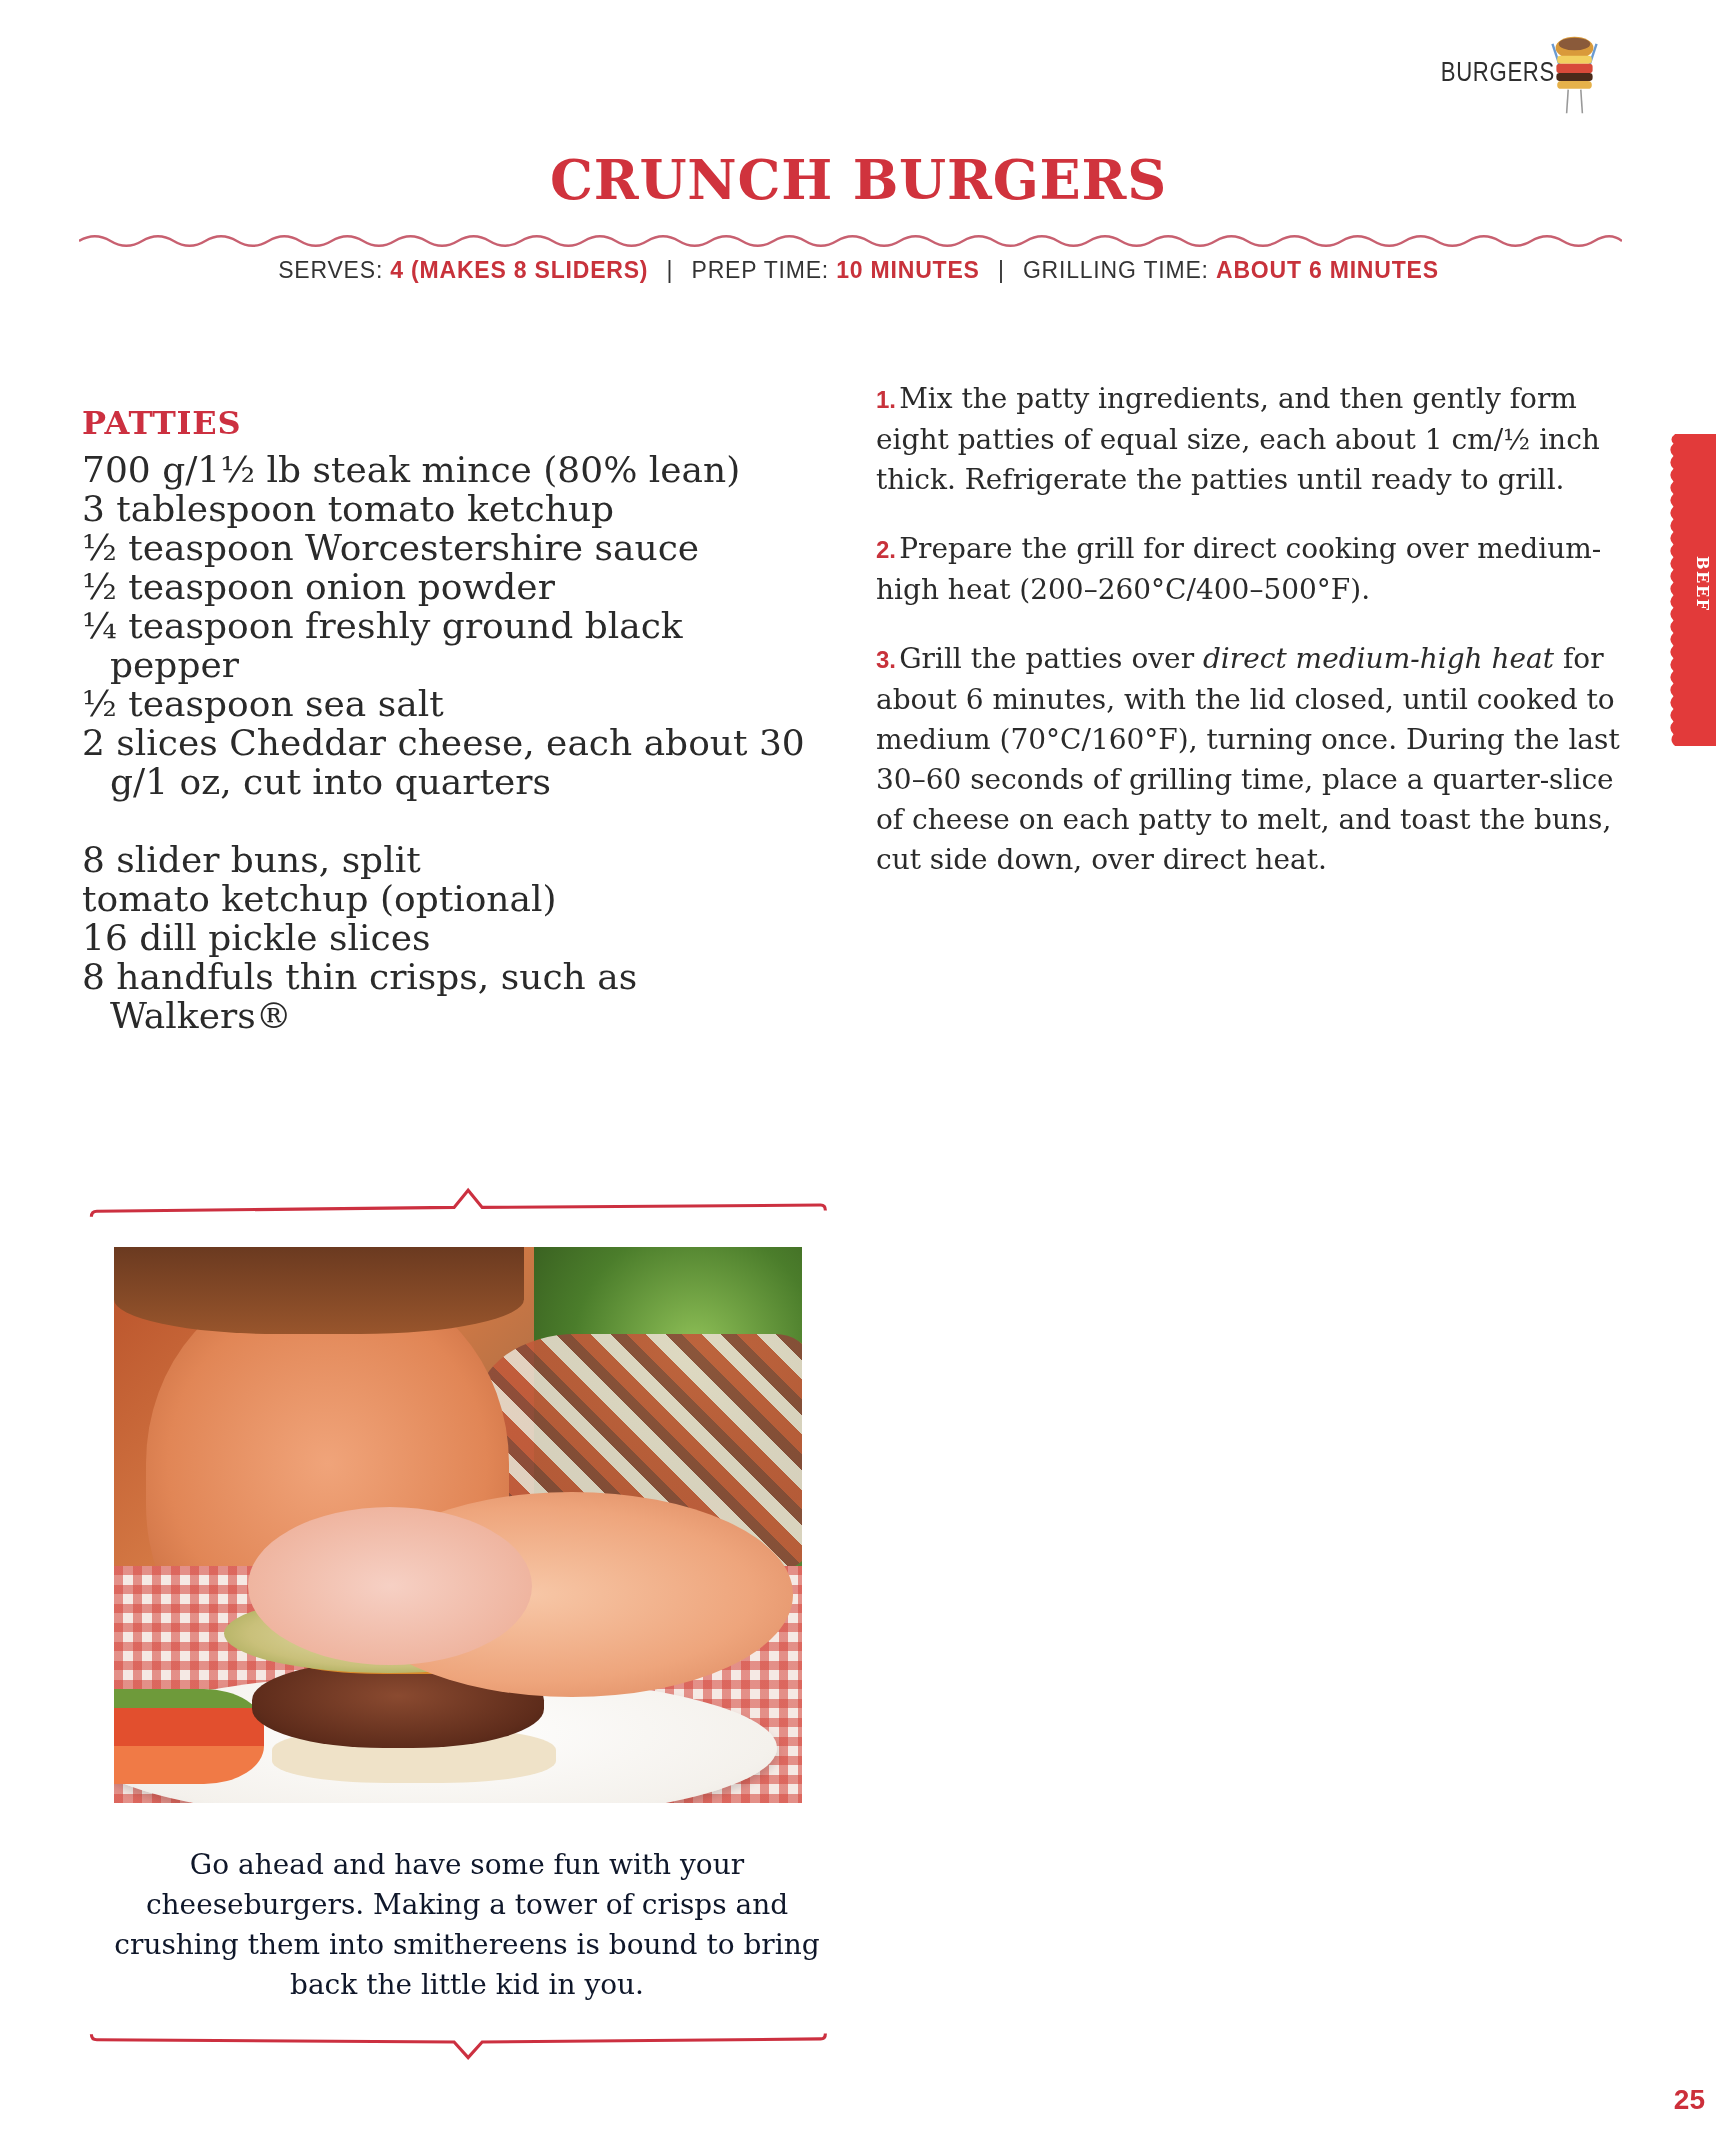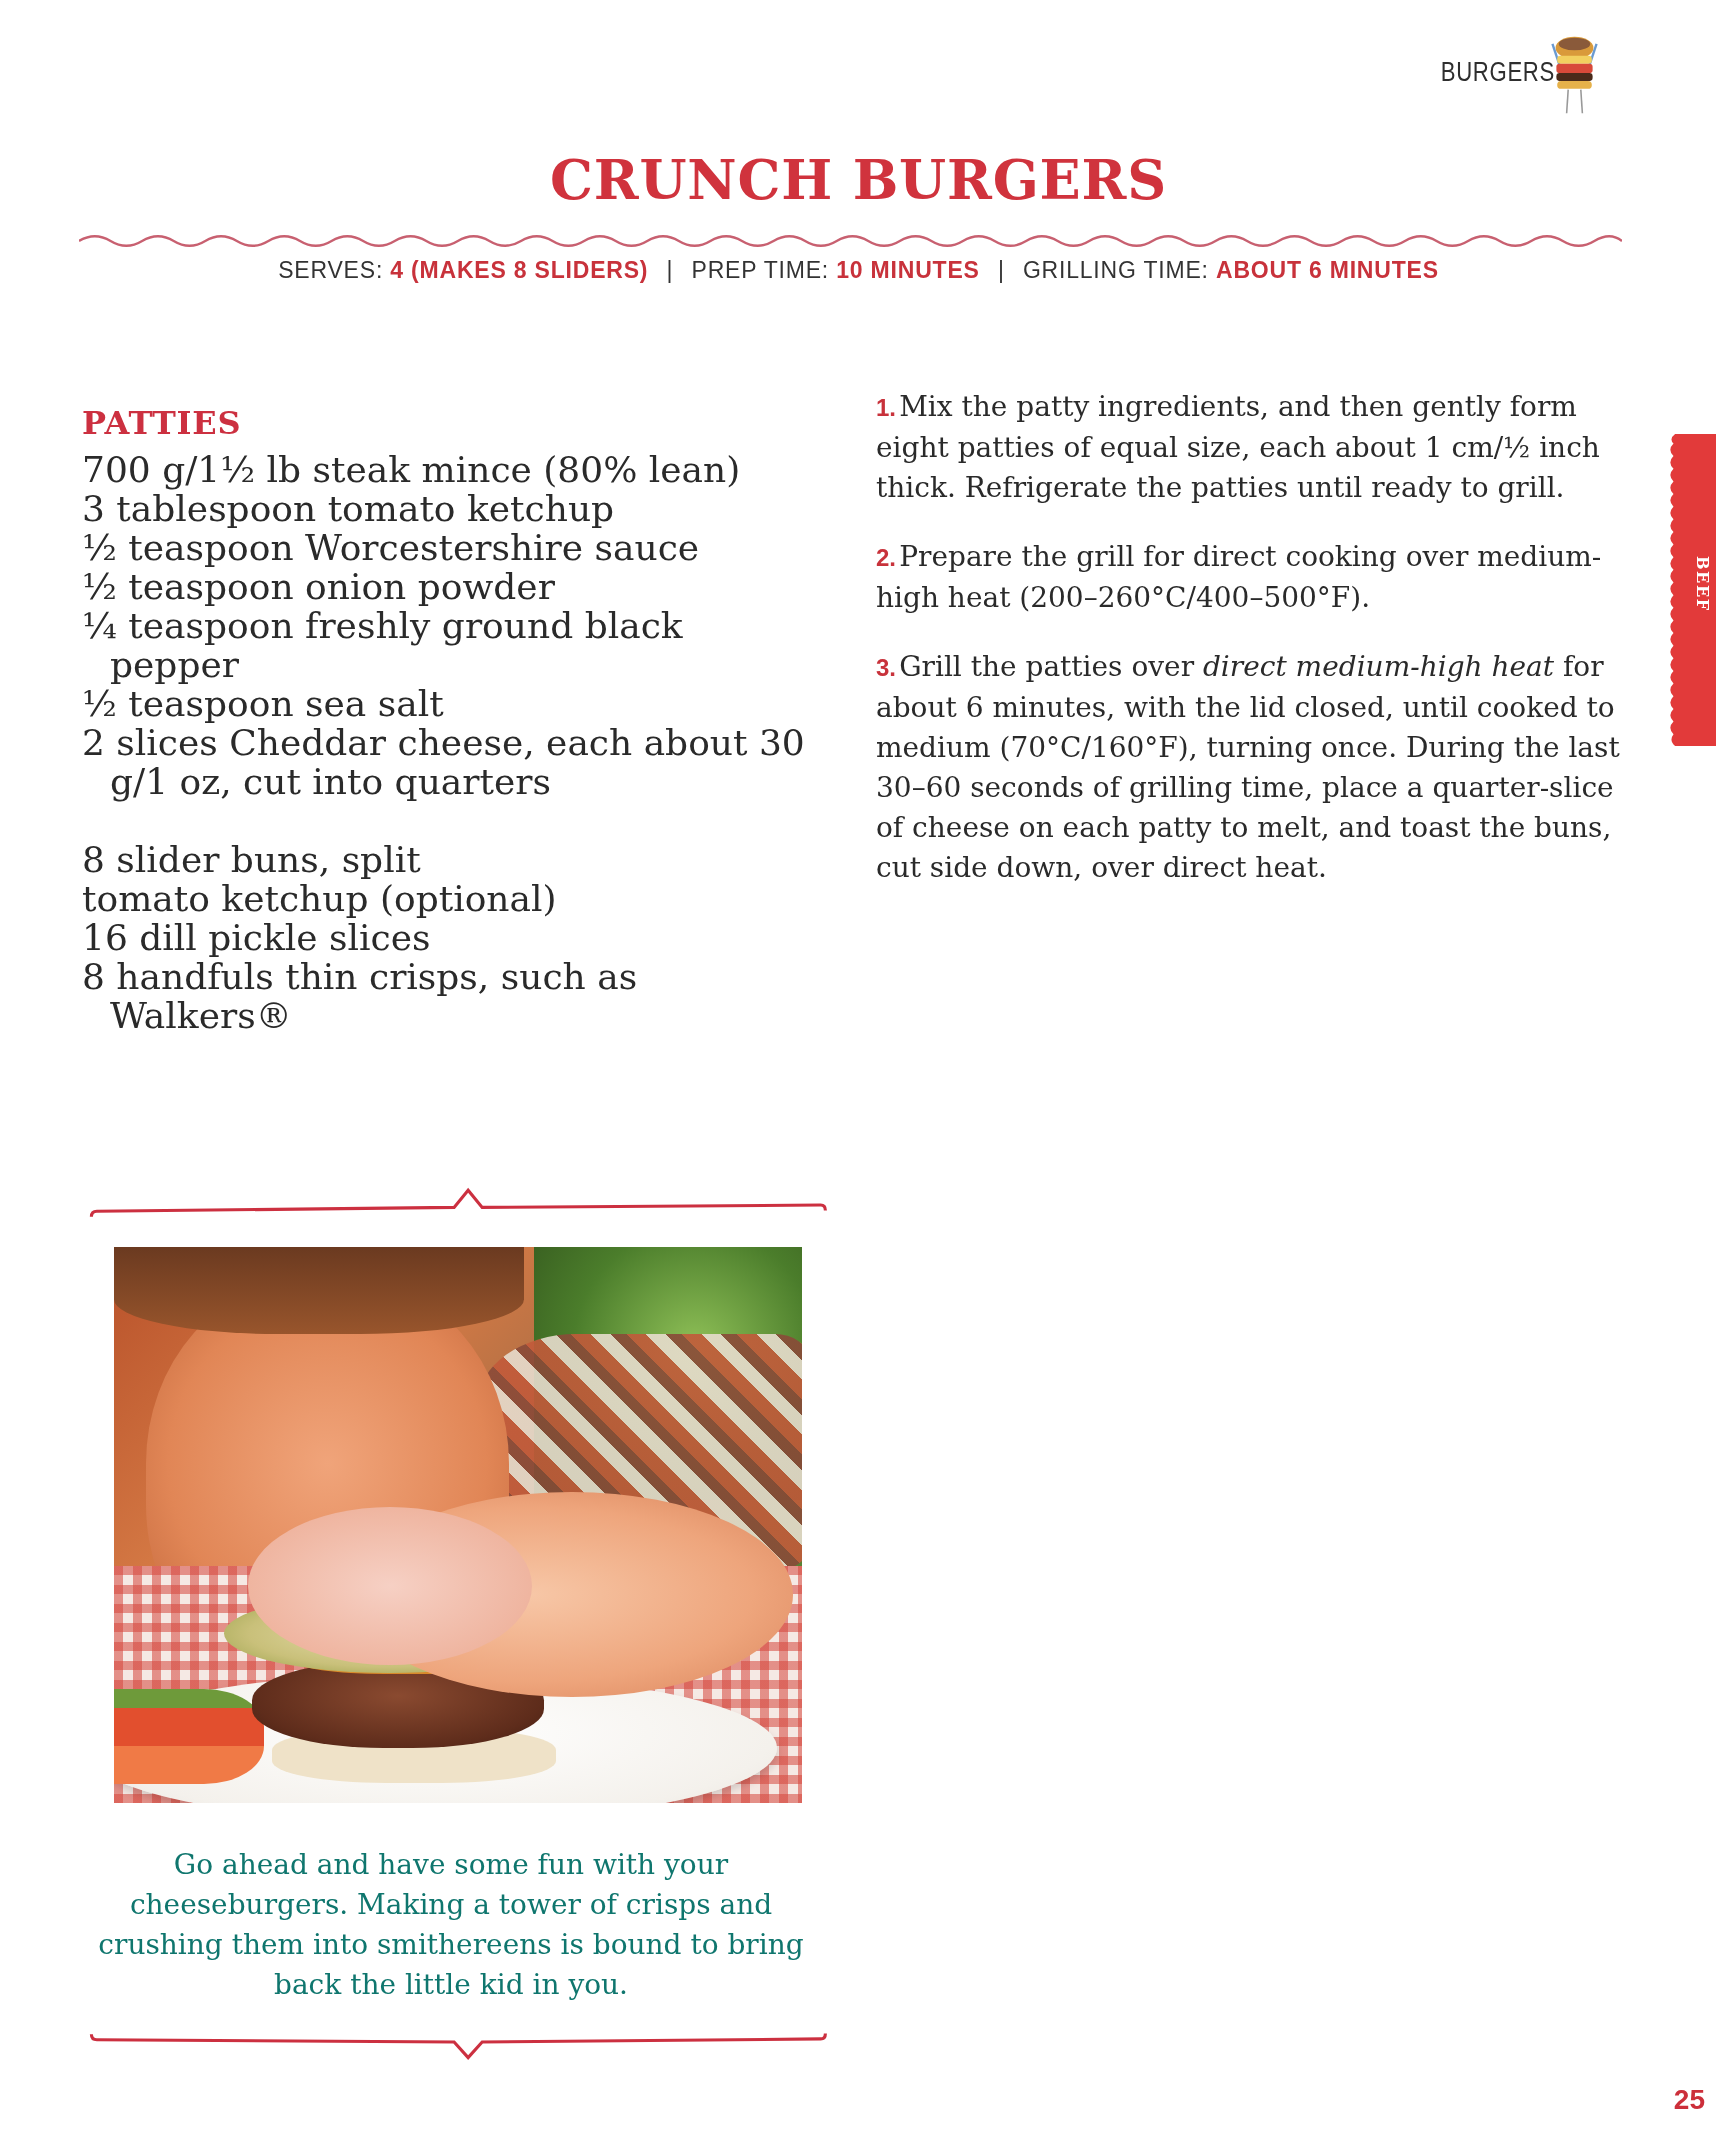--- a/index.html
+++ b/index.html
@@ -23,21 +23,21 @@
   .meta .sep { margin: 0 11px; color: #333; }
 
   .ingredients { position: absolute; left: 82px; top: 375px; width: 726px; margin-top: 29px; }
   .ing-head { font-family: "DejaVu Serif", serif; font-weight: bold; font-size: 32px;
               color: #cc3040; margin-bottom: 8px; letter-spacing: 0.8px; }
   .ing-list { list-style: none; margin: 0; padding: 0; }
   .ing-list li { font-size: 36px; line-height: 39px; color: #2a2a2a; padding-left: 28px; text-indent: -28px; }
   .ing-gap { height: 39px; }
 
   .steps { position: absolute; left: 876px; top: 369px; width: 758px; }
-  .step { font-size: 28px; line-height: 40px; color: #2a2a2a; margin: 18px 0 29px 0; }
+  .step { font-size: 28px; line-height: 40px; color: #2a2a2a; margin: 10px 0 29px 0; }
   .step .num { font-family: "Liberation Sans", sans-serif; font-weight: bold; color: #c8323b; font-size: 24px; margin-right: 3.2px; }
   .step em { font-style: italic; }
 
   .frame-top { position: absolute; left: 83px; top: 1184px; width: 750px; height: 39px; }
   .photo { position: absolute; left: 114px; top: 1247px; width: 688px; height: 556px; overflow: hidden;
            background: linear-gradient(135deg, #b8512a 0%, #d57a45 30%, #9d6a45 55%, #5e8a38 75%, #3d6a25 100%); }
   .photo .bg-green { position: absolute; right: 0; top: 0; width: 268px; height: 253px;
            background: radial-gradient(circle at 60% 40%, #8fc057 0%, #4b7d2b 55%, #33561d 100%); }
   .photo .face { position: absolute; left: 32px; top: 32px; width: 363px; height: 410px; border-radius: 45%;
            background: radial-gradient(circle at 50% 45%, #f0a47a 0%, #e18656 55%, #b65a30 100%); }
@@ -60,22 +60,22 @@
   .photo .patty { position: absolute; left: 138px; top: 414px; width: 292px; height: 87px; border-radius: 45%;
            background: radial-gradient(ellipse at 50% 40%, #8a4a30 0%, #5e2c1b 70%, #3e1c10 100%); }
   .photo .cheese { position: absolute; left: 182px; top: 395px; width: 221px; height: 32px; border-radius: 40%; background: #d98a2a; }
   .photo .pickles { position: absolute; left: 110px; top: 347px; width: 331px; height: 79px; border-radius: 50%;
            background: radial-gradient(ellipse at 50% 50%, #e7e0b0 0%, #c9c07a 60%, #8e9a3e 100%); }
   .photo .hand { position: absolute; left: 134px; top: 260px; width: 284px; height: 158px; border-radius: 50%;
            background: radial-gradient(ellipse at 50% 50%, #f6d0c4 0%, #efb5a0 70%, #e5a289 100%); }
   .photo .veg { position: absolute; left: 0; top: 442px; width: 150px; height: 95px;
            background: linear-gradient(#6e9a3a 0 20%, #e24f2e 20% 60%, #f07a46 60% 100%); border-radius: 0 40% 40% 0; }
 
-  .caption { position: absolute; left: 96px; top: 1845px; width: 710px; text-align: center;
-             font-family: "DejaVu Serif", serif; font-size: 28px; line-height: 40px; color: #0f766e; }
+  .caption { position: absolute; left: 112px; top: 1845px; width: 710px; text-align: center;
+             font-family: "DejaVu Serif", serif; font-size: 28px; line-height: 40px; color: #0f172a; }
   .frame-bottom { position: absolute; left: 83px; top: 2028px; width: 750px; height: 39px; }
 
   .tab { position: absolute; left: 1664px; top: 434px; width: 53px; height: 312px; }
   .tab-label { position: absolute; left: 1680px; top: 552px; width: 32px; height: 63px;
                font-family: "DejaVu Serif", serif; font-weight: bold; font-size: 16px; color: #ffffff;
                writing-mode: vertical-rl; text-align: center; letter-spacing: 1.6px; }
 
   .page-num { position: absolute; left: 1650px; top: 2084px; width: 55px; text-align: right;
               font-family: "Liberation Sans", sans-serif; font-weight: bold; font-size: 28px; color: #cc2f3a; }
 </style>

